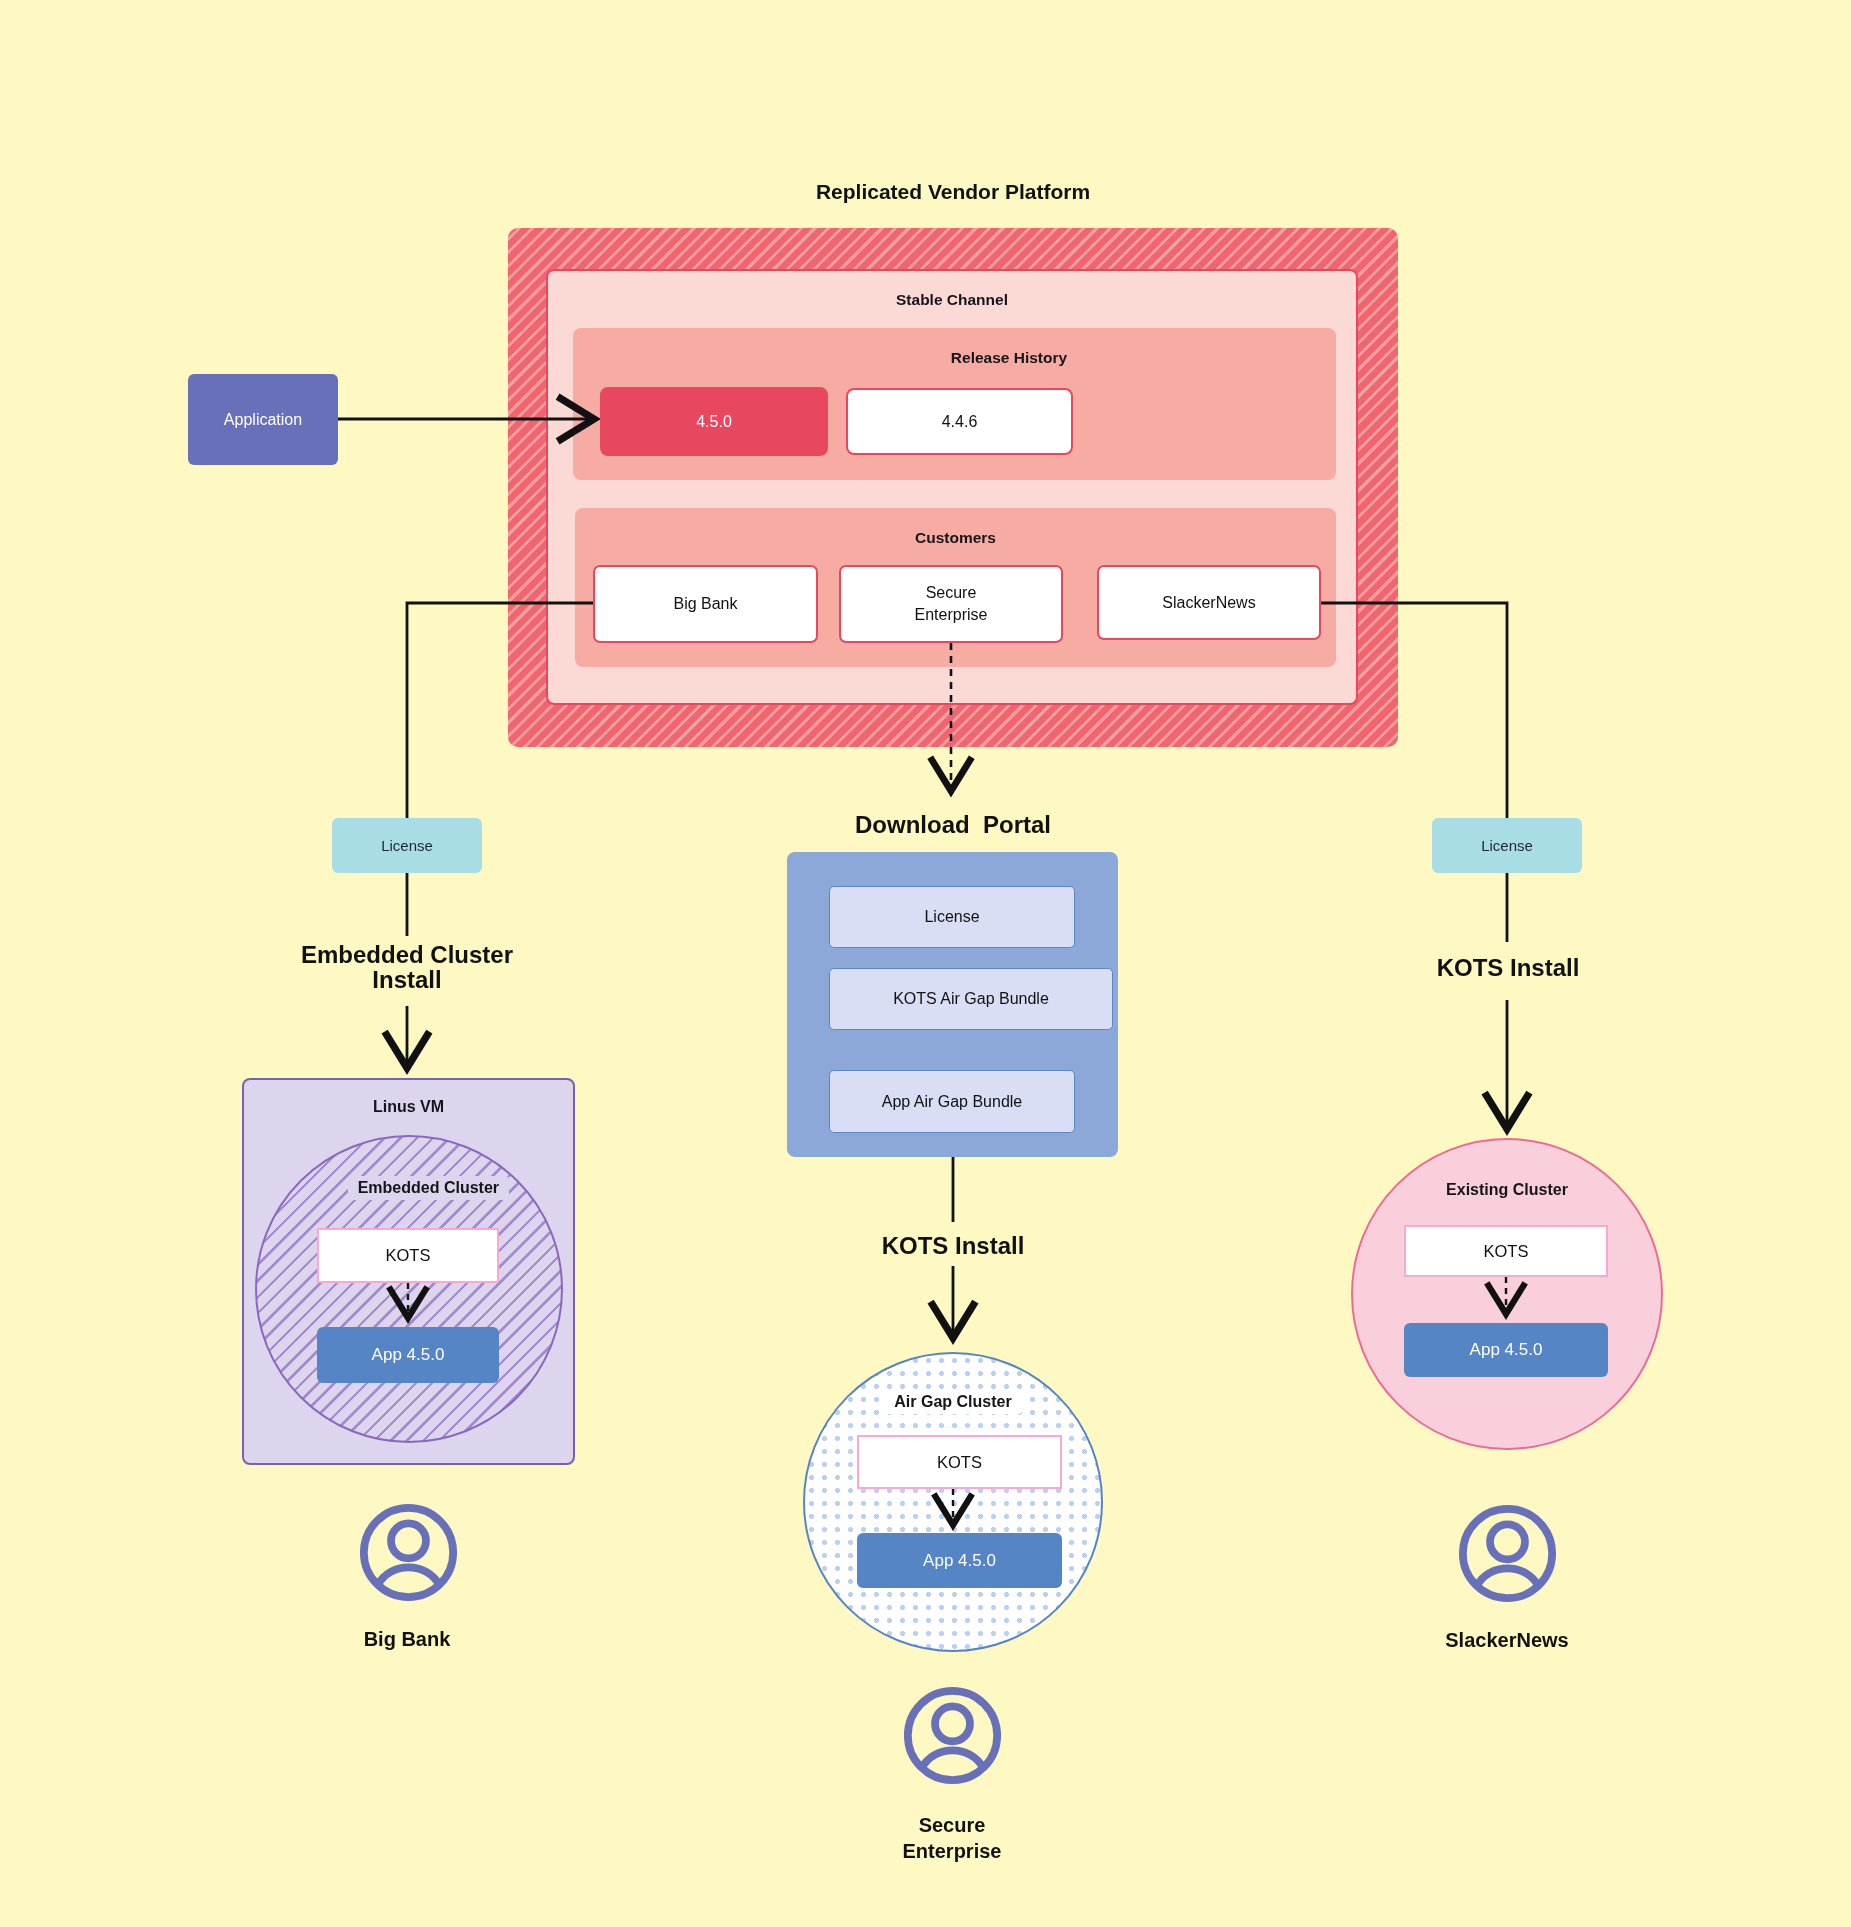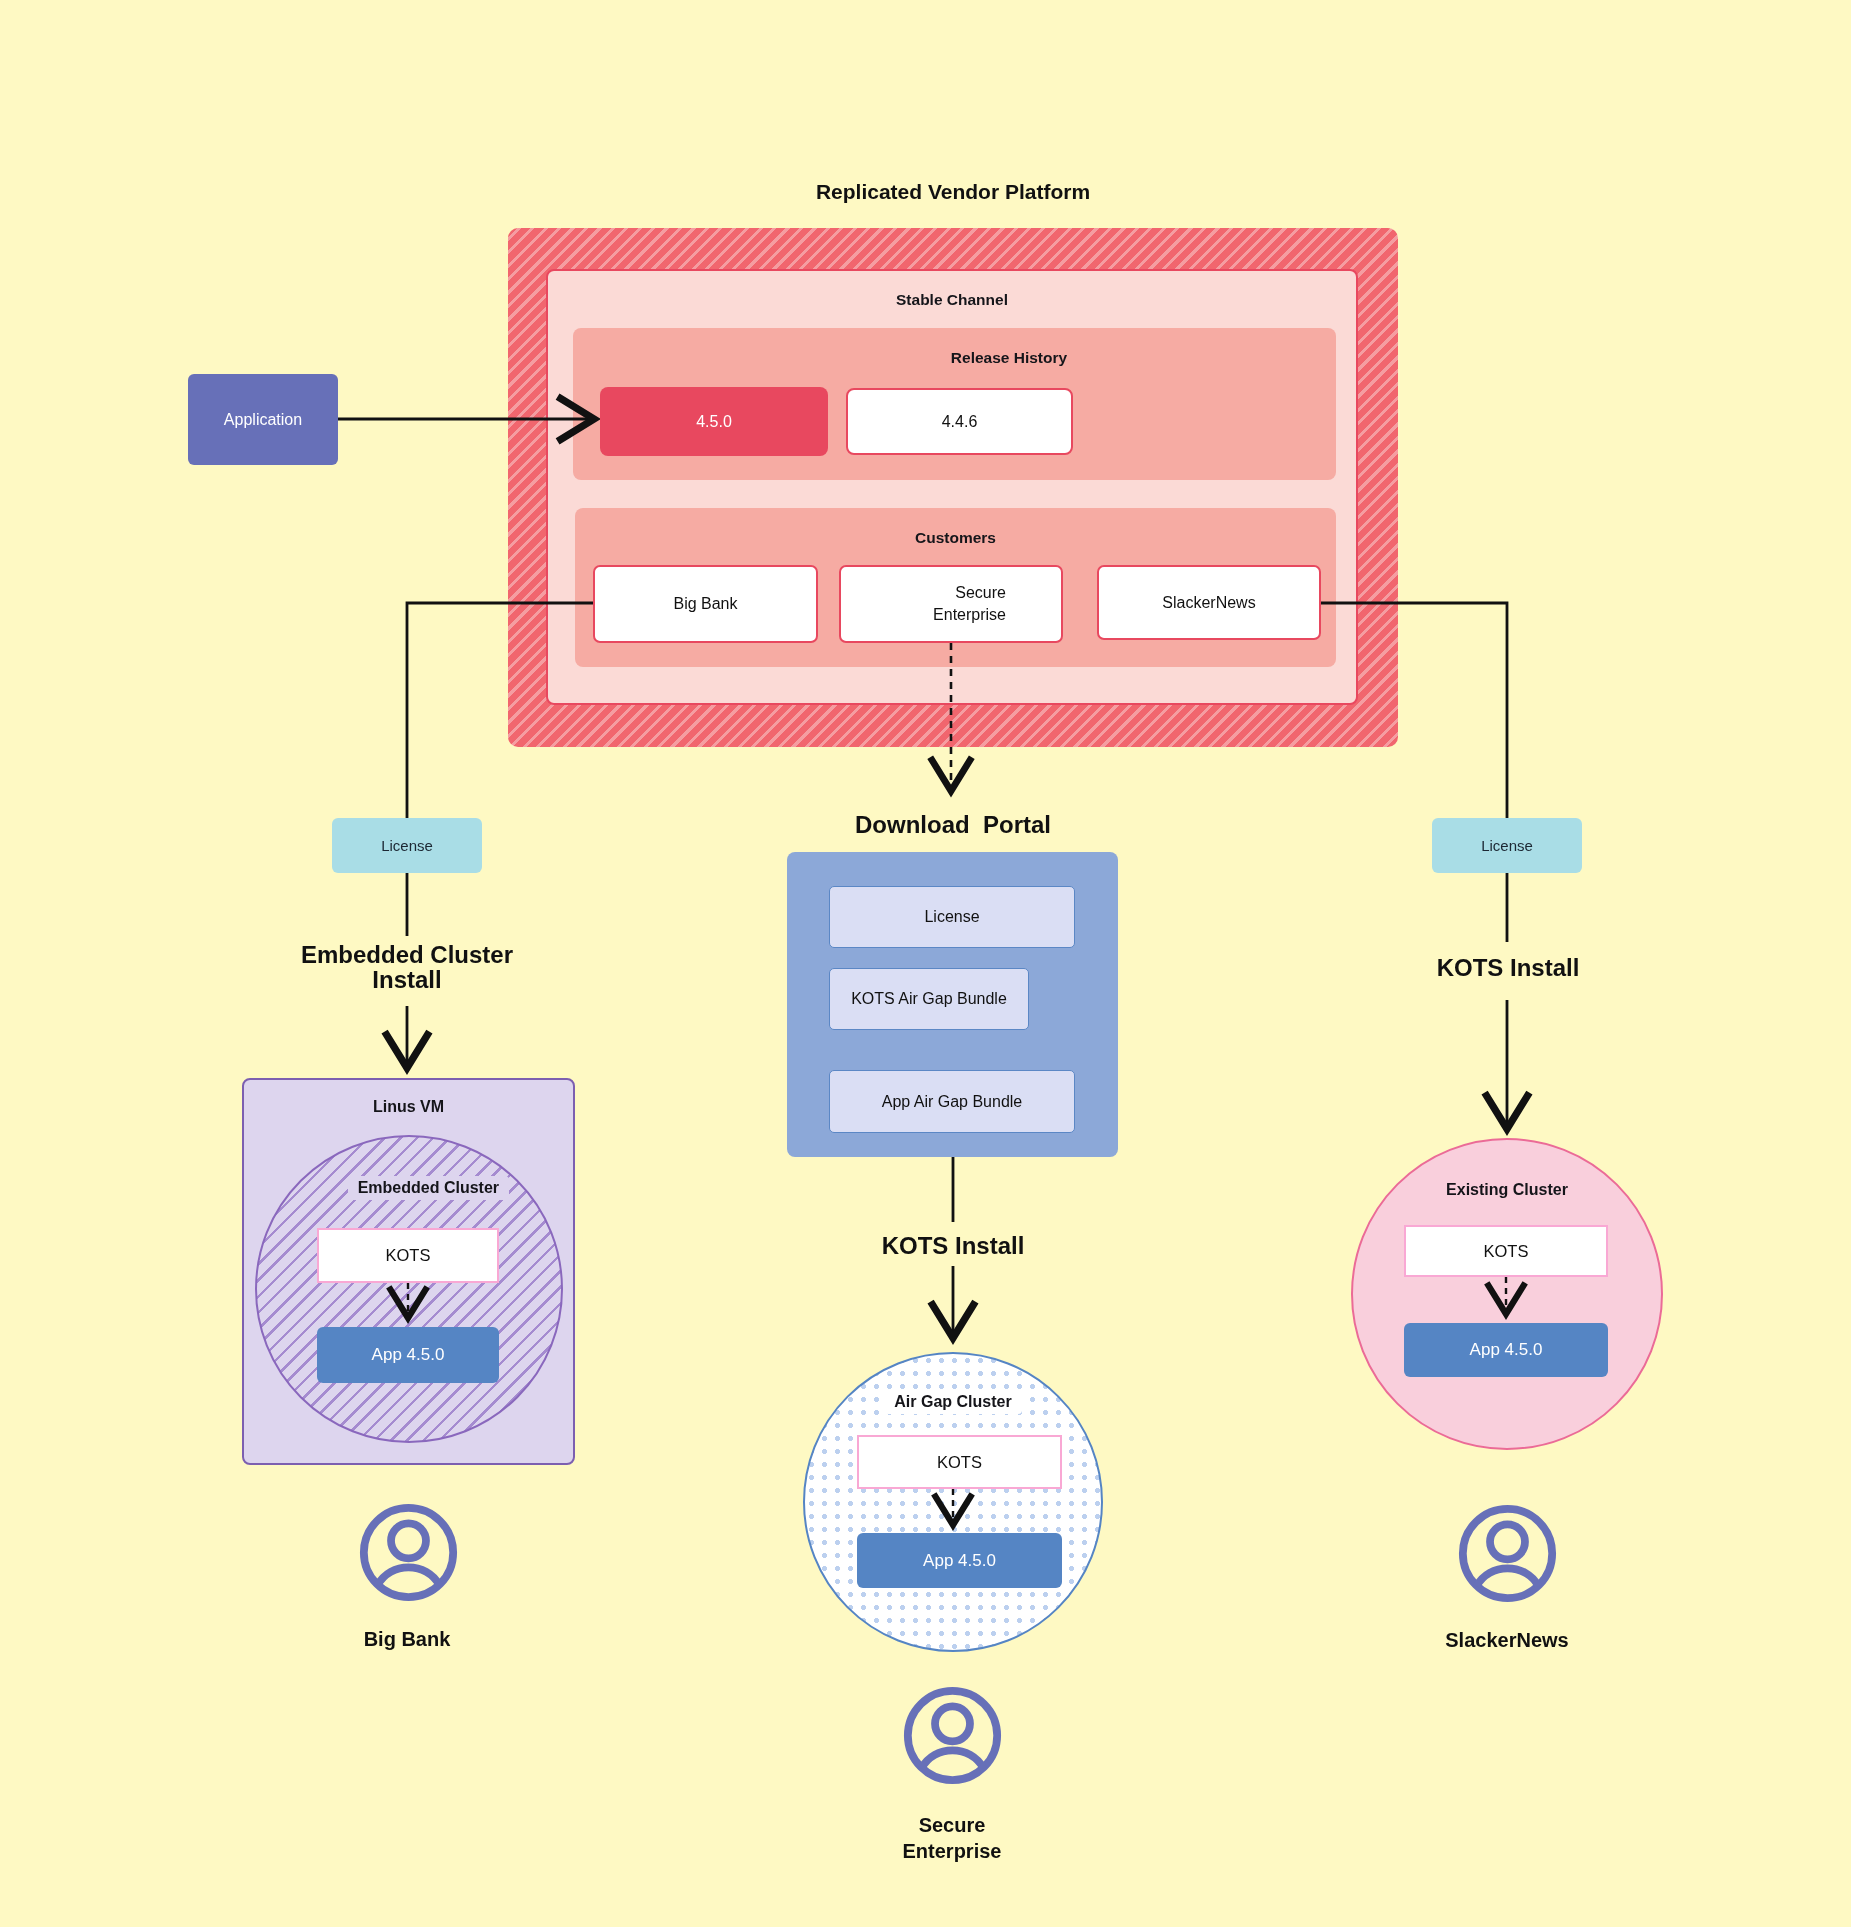--- a/index.html
+++ b/index.html
@@ -1,21 +1,21 @@
 <!DOCTYPE html>
 <html><head>
 <meta charset="utf-8">
 <style>
   html,body{margin:0;padding:0;background:#ffffff;}
   #canvas{
     position:relative;width:1851px;height:1927px;background:#fef9c3;
     font-family:"Liberation Sans","DejaVu Sans",sans-serif;color:#111111;overflow:hidden;
   }
   .abs{position:absolute;box-sizing:border-box;}
-  .center{display:flex;align-items:center;justify-content:center;text-align:right;}
+  .center{display:flex;align-items:center;justify-content:center;text-align:center;}
   
   .hatch-red{
     background:repeating-linear-gradient(135deg,#f1666e 0 6.5px,#f59da1 6.5px 9.5px);
     border-radius:10px;z-index:1;
   }
   .stable{background:#fbdad6;border:2px solid #e8485f;border-radius:8px;z-index:2;}
   .salmon{background:#f6aba3;border-radius:8px;z-index:3;}
   .seclabel{font-size:15.5px;font-weight:600;color:#15151a;z-index:4;text-align:center;}
   .wbox{background:#ffffff;border:2px solid #e8485f;border-radius:7px;z-index:5;font-size:16px;color:#111;}
   .relred{background:#e8485f;border-radius:8px;color:#ffffff;font-size:16px;z-index:5;}
@@ -114,21 +114,21 @@
   <svg class="abs icon-svg" style="left:358px;top:1502px;" width="101" height="101" viewBox="0 0 104 104">
     <circle cx="52" cy="52" r="46" fill="none" stroke="#6770b8" stroke-width="8"></circle>
     <circle cx="52" cy="40" r="18" fill="none" stroke="#6770b8" stroke-width="8"></circle>
     <path d="M20 86 C33 61 71 61 84 86" fill="none" stroke="#6770b8" stroke-width="8"></path>
   </svg>
   <div class="abs userlabel" style="left:307px;top:1626px;width:200px;">Big Bank</div>
 
   <div class="abs flowlabel pre" style="left:853px;top:812px;width:200px;text-align:center;">Download  Portal</div>
   <div class="abs portal" style="left:787px;top:852px;width:331px;height:305px;"></div>
   <div class="abs portal-item center" style="left:829px;top:886px;width:246px;height:62px;">License</div>
-  <div class="abs portal-item center" style="left:829px;top:968px;width:200px;height:62px;">KOTS Air Gap Bundle</div>
+  <div class="abs portal-item center" style="left:829px;top:968px;width:284px;height:62px;">KOTS Air Gap Bundle</div>
   <div class="abs portal-item center" style="left:829px;top:1070px;width:246px;height:63px;">App Air Gap Bundle</div>
 
   <div class="abs flowlabel" style="left:853px;top:1233px;width:200px;text-align:center;">KOTS Install</div>
 
   <div class="abs dots-circle" style="left:803px;top:1352px;width:300px;height:300px;"></div>
   <div class="abs circle-label" style="left:853px;top:1390px;width:200px;">
     <span style="background:#ffffff;">Air Gap Cluster</span>
   </div>
   <div class="abs kotsbox center" style="left:857px;top:1435px;width:205px;height:54px;">KOTS</div>
   <div class="abs appblue center" style="left:857px;top:1533px;width:205px;height:55px;">App 4.5.0</div>

